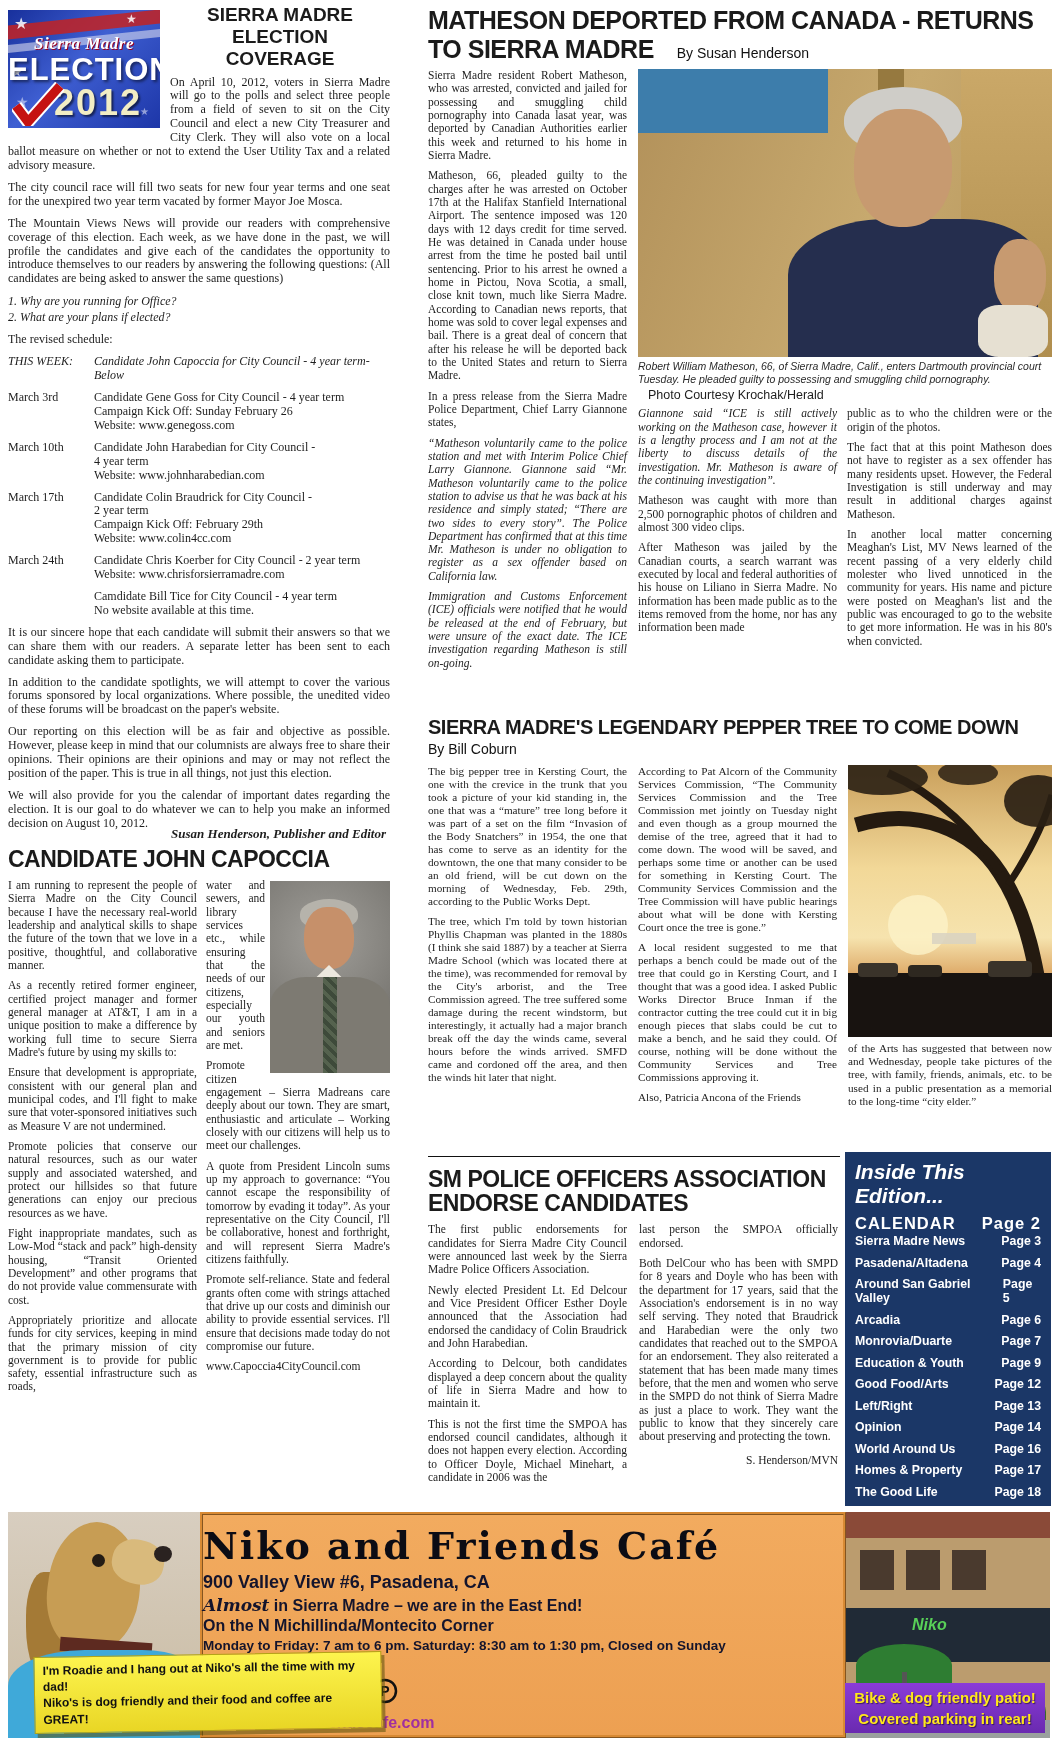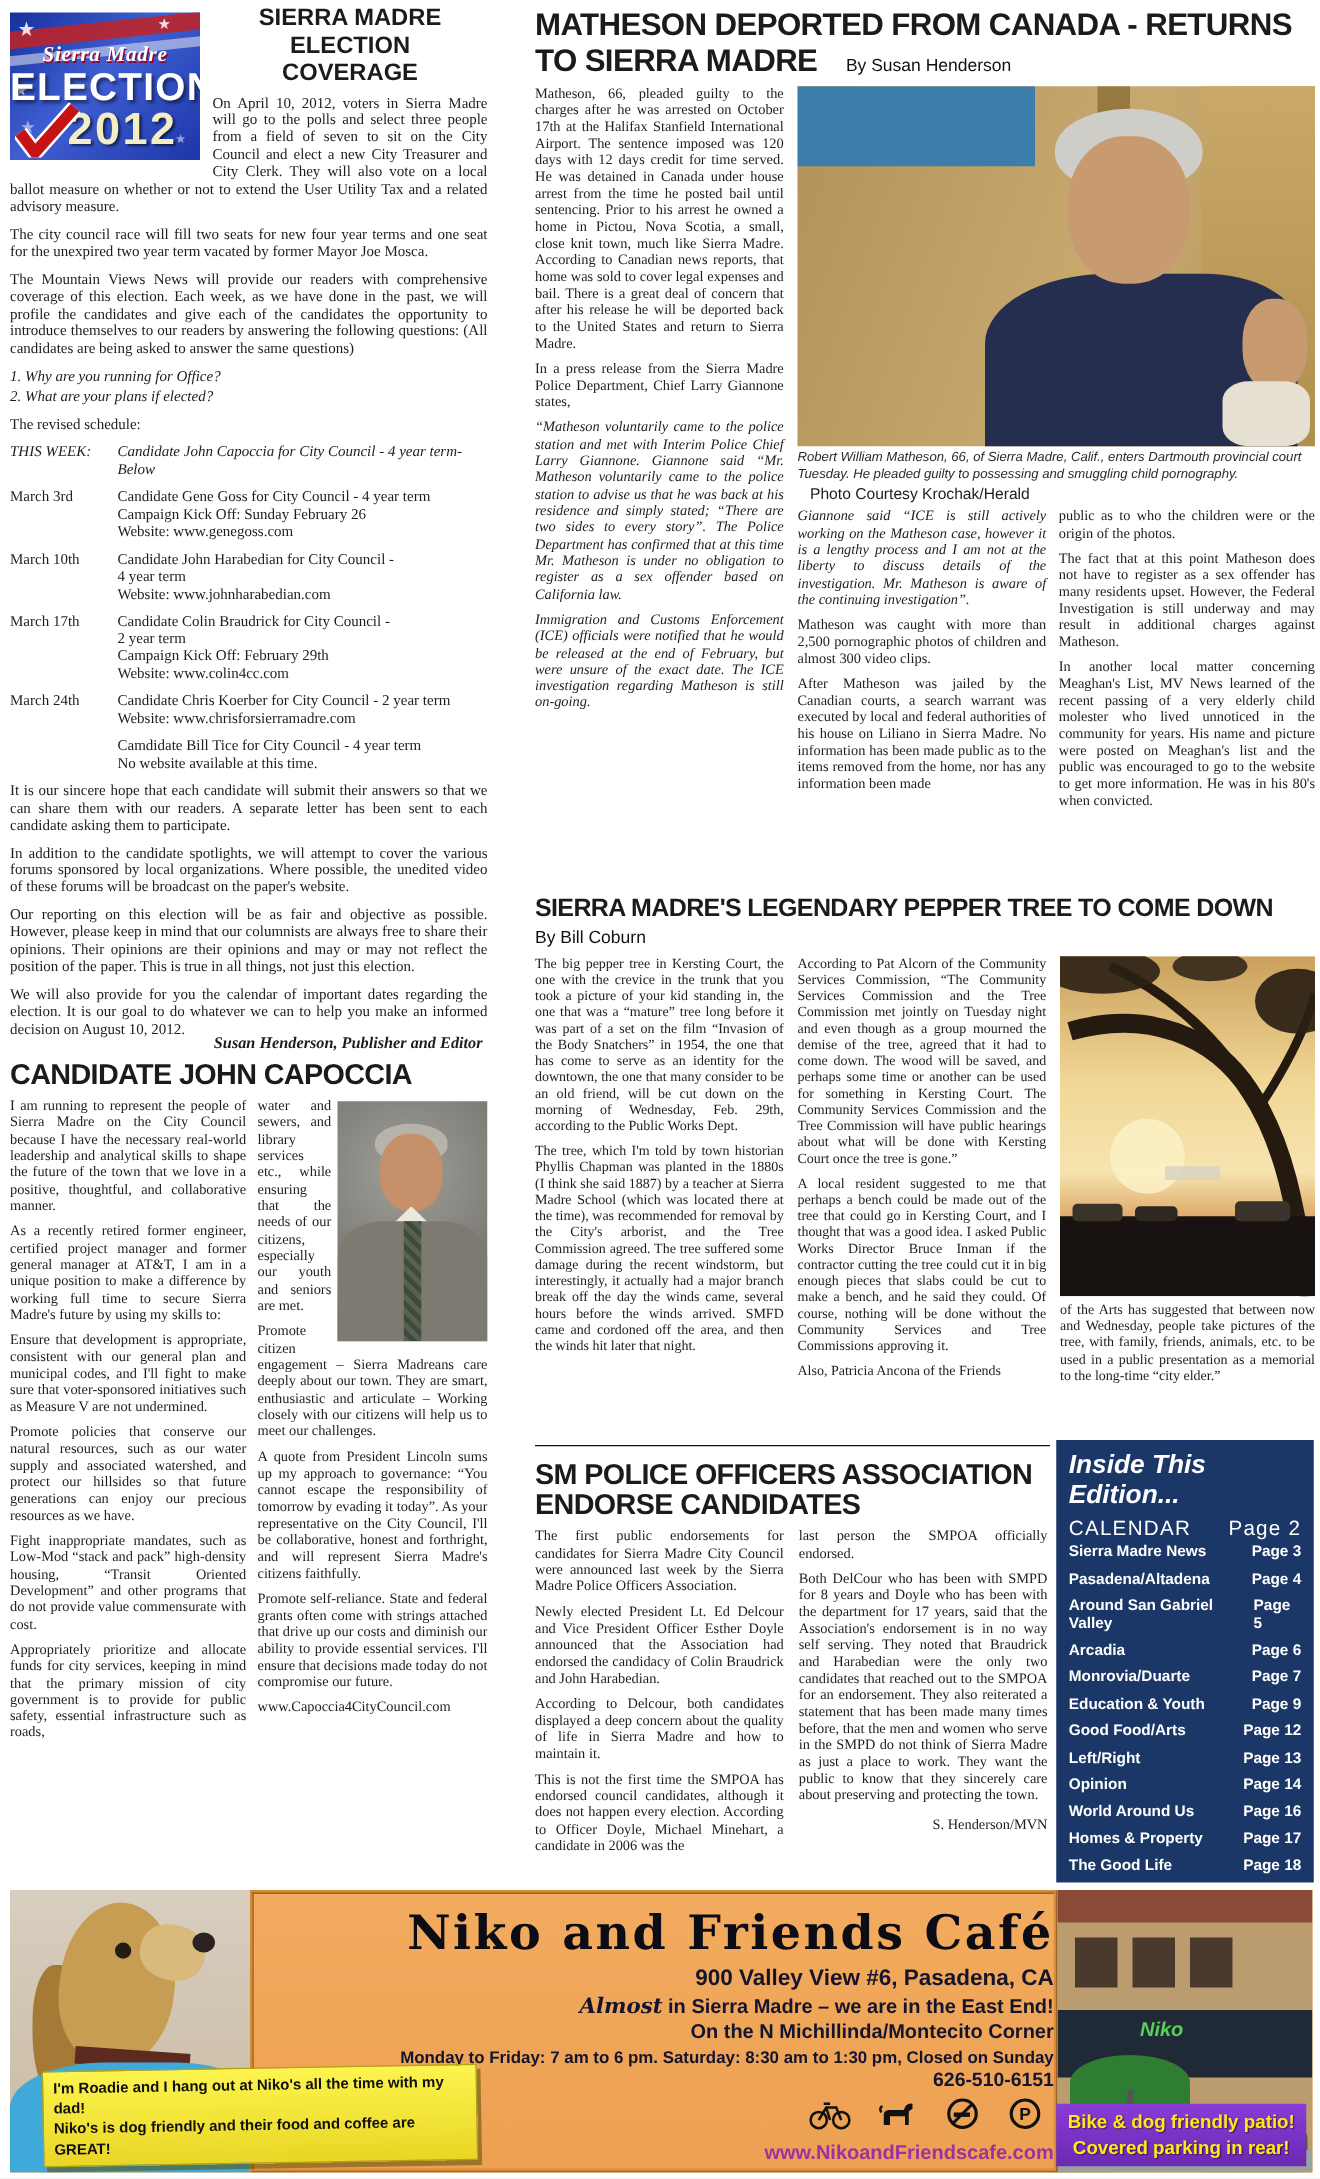--- a/index.html
+++ b/index.html
@@ -76,34 +76,34 @@
   #police{left:428px;top:1156px;width:412px;height:350px;font-size:11.5px;}
   #police .rule{border-top:1.5px solid #111;margin:0 0 10px;}
   #police-title{font-size:23px;line-height:1.05;margin-bottom:8px;}
   #police .col1{width:199px;margin-right:12px;}
   #police .col2{width:199px;}
   #police-attr{text-align:right;margin-top:10px;font-size:11.5px;}
   
   #inside{left:845px;top:1152px;width:206px;height:354px;background:#1b3767;color:#fff;
           font-family:"Liberation Sans",sans-serif;padding:8px 10px;box-sizing:border-box;}
   #inside-title{font-style:italic;font-weight:700;font-size:21px;margin:0 0 6px;letter-spacing:0;}
-  .cal-row{display:flex;justify-content:space-between;font-weight:400;font-size:16.5px;letter-spacing:1px;margin-bottom:1px;}
+  .cal-row{display:flex;justify-content:space-between;font-weight:700;font-size:16.5px;letter-spacing:1px;margin-bottom:1px;}
   .inside-row{display:flex;justify-content:space-between;font-weight:700;font-size:12.3px;margin-bottom:7.5px;}
   
   #ad{left:8px;top:1512px;width:1042px;height:226px;background:#e89a48;display:flex;font-family:"Liberation Sans",sans-serif;}
   .dog-photo{width:192px;height:226px;position:relative;overflow:hidden;background:linear-gradient(#d8cec0,#c9bba2);}
   .dog-ear{position:absolute;left:18px;top:60px;width:44px;height:110px;border-radius:40% 40% 50% 50%;background:#a47a36;}
   .dog-head{position:absolute;left:40px;top:10px;width:92px;height:130px;border-radius:48% 52% 45% 45%;background:#c79d54;transform:rotate(8deg);}
   .dog-muzzle{position:absolute;left:104px;top:28px;width:52px;height:44px;border-radius:45%;background:#d9ba7c;transform:rotate(14deg);}
   .dog-nose{position:absolute;left:146px;top:34px;width:18px;height:16px;border-radius:50%;background:#2a2220;}
   .dog-eye{position:absolute;left:84px;top:42px;width:13px;height:13px;border-radius:50%;background:#241c14;}
   .dog-collar{position:absolute;left:52px;top:128px;width:92px;height:14px;background:#5d2a20;transform:rotate(4deg);}
   .dog-shirt{position:absolute;left:0px;top:138px;width:192px;height:90px;border-radius:40% 30% 0 0;background:#3fa9d9;}
   .ad-center{flex:1;position:relative;background:linear-gradient(#f2ab5f,#eda052);border:3px ridge #d88a34;box-sizing:border-box;
-             text-align:right;color:#14142c;}
+             text-align:left;color:#14142c;}
   .ad-title{font-family:"DejaVu Serif",serif;font-weight:700;font-size:38px;letter-spacing:2px;color:#0c0c14;margin:8px 0 4px;}
   .ad-line1{font-weight:700;font-size:18px;margin:2px 0;}
   .ad-line2{font-weight:700;font-size:16px;margin:2px 0;}
   .ad-line2 .script{font-family:"DejaVu Serif",serif;font-style:italic;font-size:17px;}
   .ad-line3{font-weight:700;font-size:16px;margin:2px 0;}
   .ad-hours{font-weight:700;font-size:13.5px;margin:3px 0;}
   .ad-phone{font-weight:700;font-size:15.5px;margin:2px 0;}
   .ad-icons{margin:3px 0 0;}
   .ad-icons svg{vertical-align:middle;margin:0 9px;}
   .ad-url{position:absolute;left:0;right:0;bottom:3px;font-weight:700;font-size:16px;color:#a02fa0;}
@@ -238,20 +238,21 @@
 
   <div class="section" id="matheson">
     <h1 class="hl" id="matheson-title1">MATHESON DEPORTED FROM CANADA - RETURNS</h1>
     <div>
       <h1 class="hl" id="matheson-title2">TO SIERRA MADRE</h1>
       <span class="byline" style="margin-left:20px;">By Susan Henderson</span>
     </div>
     <div style="height:5px;"></div>
     <div class="cols">
       <div class="col1">
+        <p class="body-p">Sierra Madre resident Robert Matheson, who was arrested, convicted and jailed for possessing and smuggling child pornography into Canada lasat year, was deported by Canadian Authorities earlier this week and returned to his home in Sierra Madre.</p>
         <p class="body-p">Matheson, 66, pleaded guilty to the charges after he was arrested on October 17th at the Halifax Stanfield International Airport.  The sentence imposed was 120 days with 12 days credit for time served.  He was detained in Canada under house arrest from the time he posted bail until sentencing.  Prior to his arrest he owned a home in Pictou, Nova Scotia, a small, close knit town,  much like Sierra Madre.  According to Canadian news reports, that home was sold to cover legal expenses and bail.  There is a great deal of concern that after his release he will be deported back to the United States and return to Sierra Madre.</p>
         <p class="body-p">In a press release from the Sierra Madre Police Department, Chief Larry Giannone states,</p>
         <p class="body-p italic">“Matheson voluntarily came to the police station and met with Interim Police Chief Larry Giannone. Giannone said “Mr. Matheson voluntarily came to the police station to advise us that he was back at his residence and simply stated; “There are two sides to every story”.  The Police Department has confirmed that at this time Mr. Matheson is under no obligation to register as a sex offender based on California law.</p>
         <p class="body-p italic">Immigration and Customs Enforcement (ICE) officials were notified that he would be released at the end of February, but were unsure of the exact date.  The ICE investigation regarding Matheson is still on-going.</p>
       </div>
       <div class="math-right">
         <div class="math-photo">
           <div class="math-blue"></div>
           <div class="math-frame"></div>
           <div class="math-frame2"></div>

